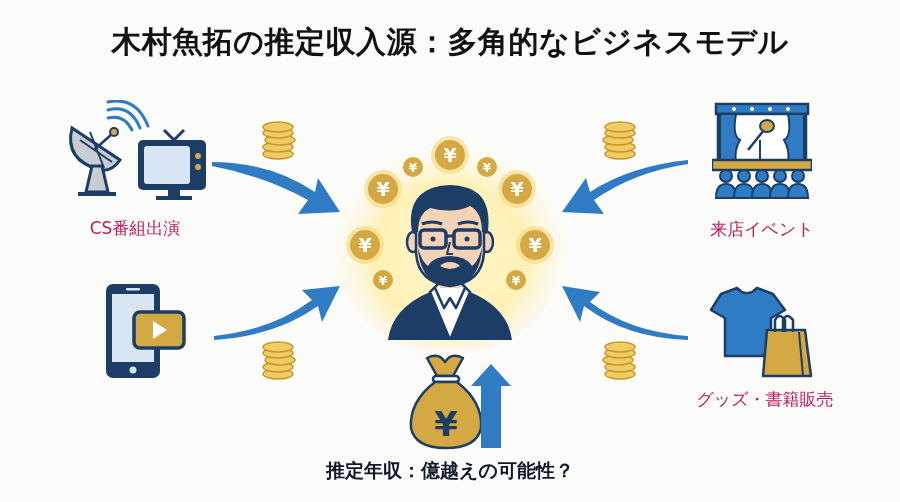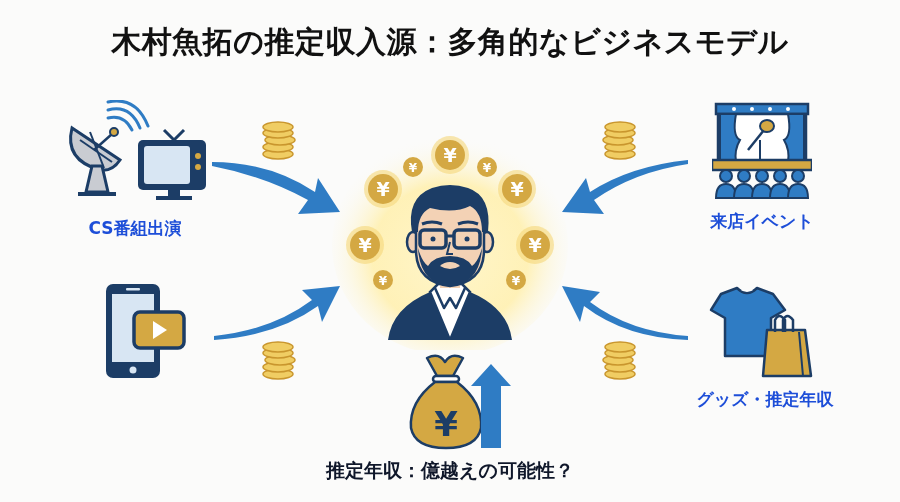--- a/index.html
+++ b/index.html
@@ -1,20 +1,20 @@
 <!DOCTYPE html>
 <html><head>
 <meta charset="utf-8">
 <style>
   html, body { margin:0; padding:0; }
   body { width:900px; height:502px; background:#fbfbfa; position:relative; overflow:hidden;
          font-family:"DejaVu Sans", "Liberation Sans", sans-serif; color:#111; }
   .abs { position:absolute; }
   .title { left:0; top:22px; width:900px; text-align:center; font-size:30px; font-weight:bold; letter-spacing:0.5px; color:#111; }
-  .label { font-size:17px; font-weight:bold; color:#1d4ed8; text-align:center; white-space:nowrap; }
+  .label { font-size:17px; font-weight:normal; color:#be185d; text-align:center; white-space:nowrap; }
   .bottom-label { font-size:19px; font-weight:bold; color:#0f172a; text-align:center; white-space:nowrap; }
   svg { display:block; }
 </style>
 </head>
 <body>
 
 <div class="abs title">木村魚拓の推定収入源：多角的なビジネスモデル</div>
 
 <div class="abs" style="left:330px; top:125px; width:240px; height:225px;">
   <svg width="240" height="225" viewBox="0 0 240 225">
@@ -168,21 +168,21 @@
         <circle cx="68" cy="76" r="6"></circle>
           <circle cx="86" cy="76" r="6"></circle>
         <path d="M4 98 Q4 84 14 84 Q24 84 24 98 Z"></path>
           <path d="M22 98 Q22 84 32 84 Q42 84 42 98 Z"></path>
         <path d="M40 98 Q40 84 50 84 Q60 84 60 98 Z"></path>
           <path d="M58 98 Q58 84 68 84 Q78 84 78 98 Z"></path>
         <path d="M76 98 Q76 84 86 84 Q96 84 96 98 Z"></path>
       </g>
     </svg>
   </div>
-  <div class="label" style="margin-top:10px; width:124px;">来店イベント</div>
+  <div class="label" style="margin-top:18px; width:124px;">来店イベント</div>
 </div>
 
 <div class="abs" style="left:40px; top:282px; width:200px; height:140px;">
   <div style="margin-left:62px;">
     <svg width="90" height="100" viewBox="0 0 90 100">
       <rect x="4" y="2" width="54" height="94" rx="7" fill="#1c3d66"></rect>
       <rect x="10" y="12" width="42" height="68" fill="#d8e6f3"></rect>
       <rect x="24" y="6" width="14" height="2.5" rx="1" fill="#d8e6f3"></rect>
       <circle cx="31" cy="88" r="3.5" fill="#d8e6f3"></circle>
       <rect x="32" y="30" width="50" height="36" rx="6" fill="#d4a843" stroke="#1c3d66" stroke-width="3.5"></rect>
@@ -195,21 +195,21 @@
   <div style="margin-left:22px;">
     <svg width="110" height="96" viewBox="0 0 110 96">
       <path d="M14 8 L30 2 Q40 12 50 2 L66 8 L78 24 L64 32 L64 70 L18 70 L18 32 L4 24 Z" fill="#2f7cc4" stroke="#1c3d66" stroke-width="2.5" stroke-linejoin="round"></path>
       <path d="M32 4 Q40 10 48 4" fill="#ffffff" stroke="#1c3d66" stroke-width="2"></path>
       <path d="M60 44 L98 44 L104 90 L56 90 Z" fill="#d4a843" stroke="#1c3d66" stroke-width="2.5" stroke-linejoin="round"></path>
       <path d="M68 46 L68 34 Q72 26 78 34 L78 46" stroke="#1c3d66" stroke-width="2.5" fill="none"></path>
       <path d="M76 46 L76 34 Q80 26 86 34 L86 46" stroke="#1c3d66" stroke-width="2.5" fill="none"></path>
       <line x1="92" y1="46" x2="96" y2="90" stroke="#1c3d66" stroke-width="2"></line>
     </svg>
   </div>
-  <div class="label" style="margin-top:6px; width:160px;">グッズ・推定年収</div>
+  <div class="label" style="margin-top:6px; width:160px;">グッズ・書籍販売</div>
 </div>
 
 <div class="abs" style="left:0; top:0; width:900px; height:502px;">
   <svg width="900" height="502" viewBox="0 0 900 502">
     <g fill="#2f7cc4">
 
       <path d="M212 162 Q270 162 315 192 L318 178 L340 212 L298 214 L308 200 Q264 176 212 166 Z"></path>
 
       <path d="M214 336 Q272 330 312 300 L302 290 L340 286 L322 322 L318 306 Q276 336 214 340 Z"></path>
 

